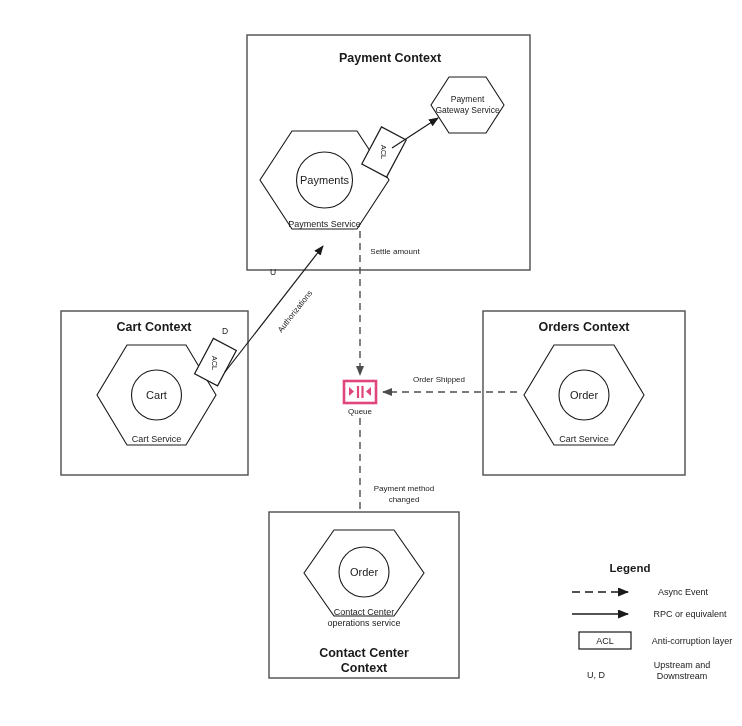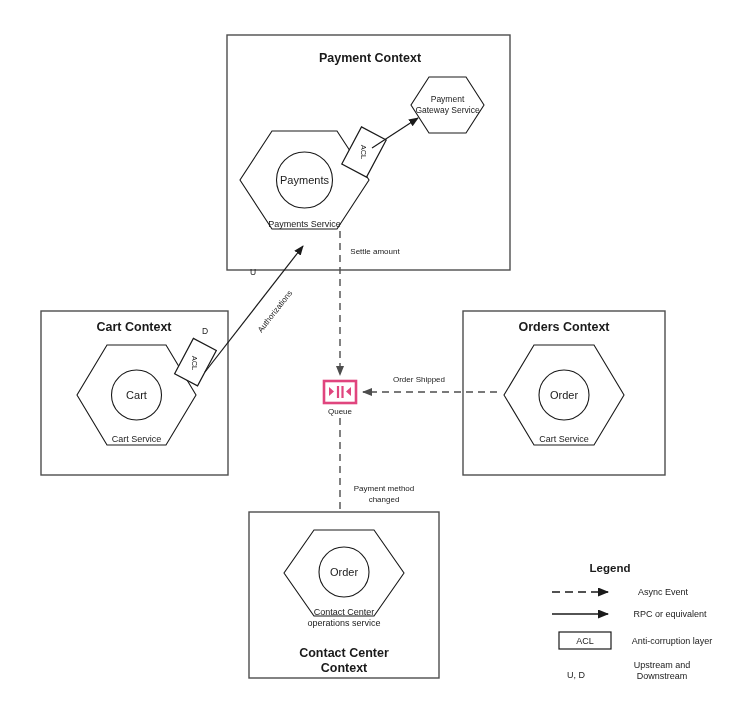--- a/index.html
+++ b/index.html
@@ -11,20 +11,21 @@
     width: 742px;
     height: 726px;
     font-family: "Liberation Sans", sans-serif;
     overflow: hidden;
   }
   #diagram-root {
     position: relative;
     width: 628px;
     height: 726px;
     background: #ffffff;
+    margin-left: 20px;
   }
   svg#diagram {
     display: block;
     width: 742px;
     height: 726px;
   }
   .ctx-box {
     fill: #ffffff;
     stroke: #4d4d4d;
     stroke-width: 1.4;

